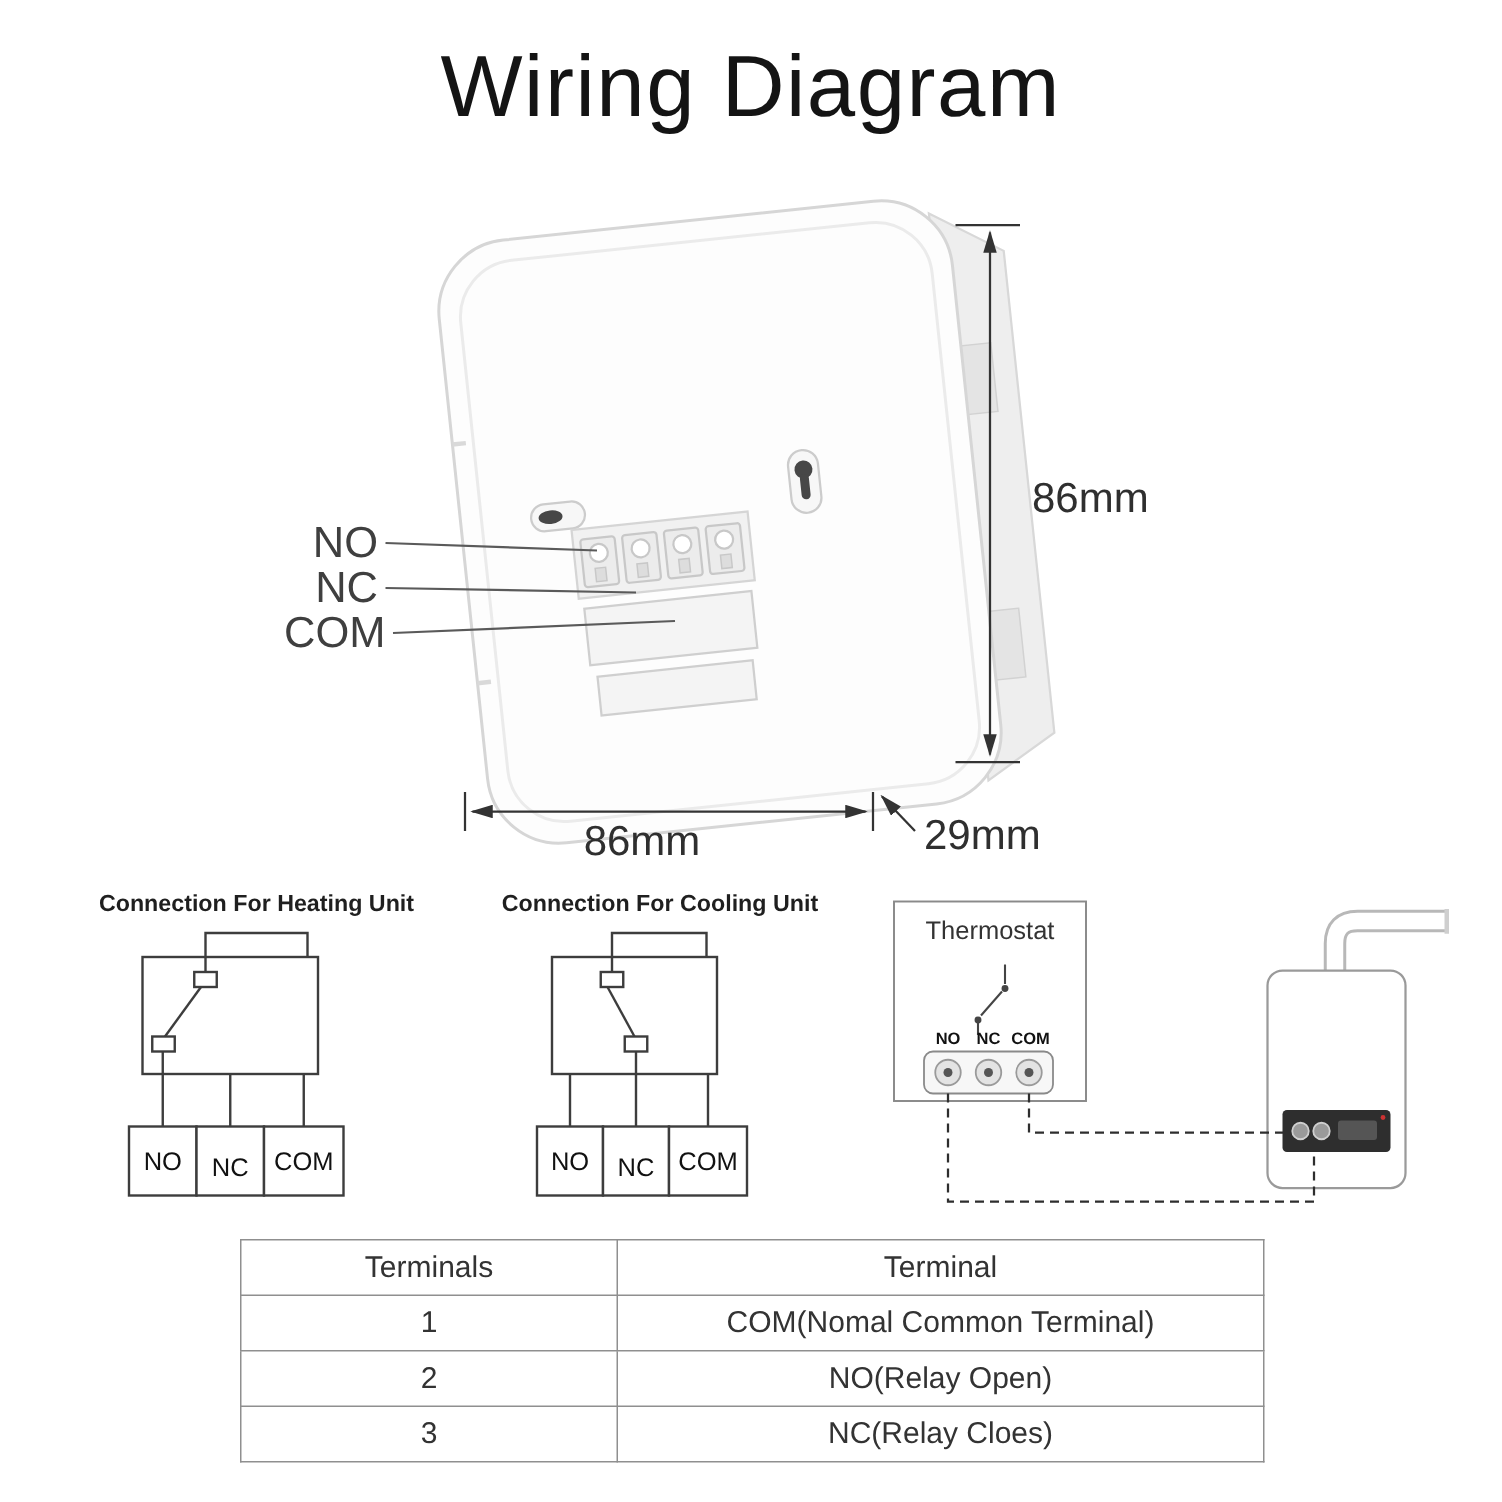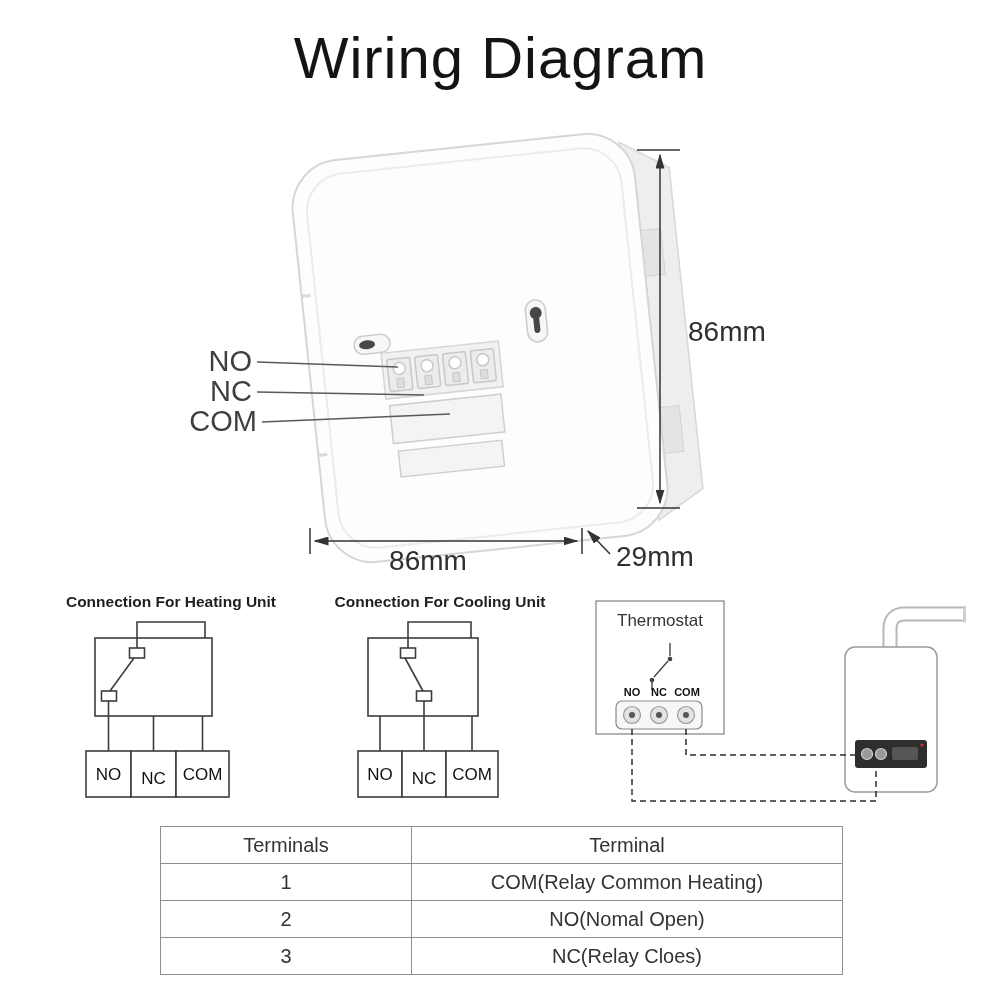--- a/index.html
+++ b/index.html
@@ -206,25 +206,25 @@
   <table class="terminals-table">
     <thead>
       <tr>
         <th class="col-terminals">Terminals</th>
         <th>Terminal</th>
       </tr>
     </thead>
     <tbody>
       <tr>
         <td>1</td>
-        <td>COM(Relay Common Heating)</td>
+        <td>COM(Nomal Common Terminal)</td>
       </tr>
       <tr>
         <td>2</td>
-        <td>NO(Nomal Open)</td>
+        <td>NO(Relay Open)</td>
       </tr>
       <tr>
         <td>3</td>
         <td>NC(Relay Cloes)</td>
       </tr>
     </tbody>
   </table>
 
 </div>
 

